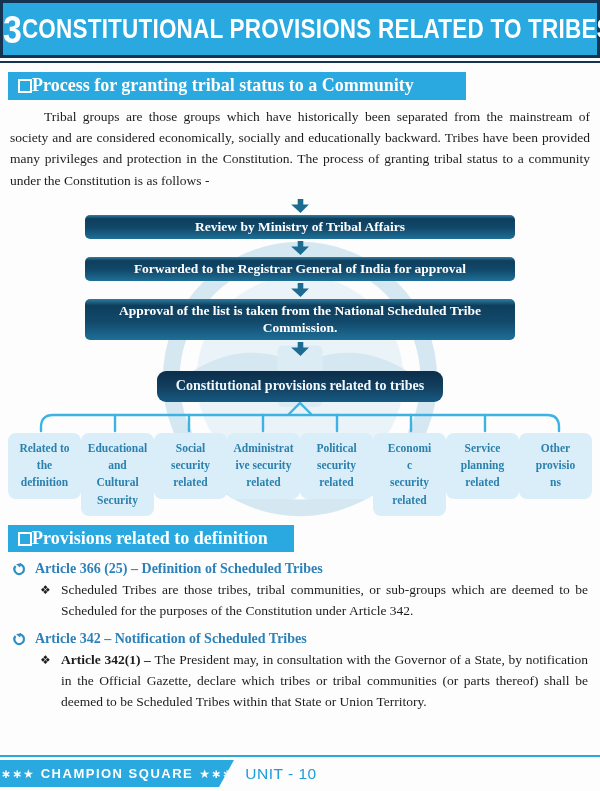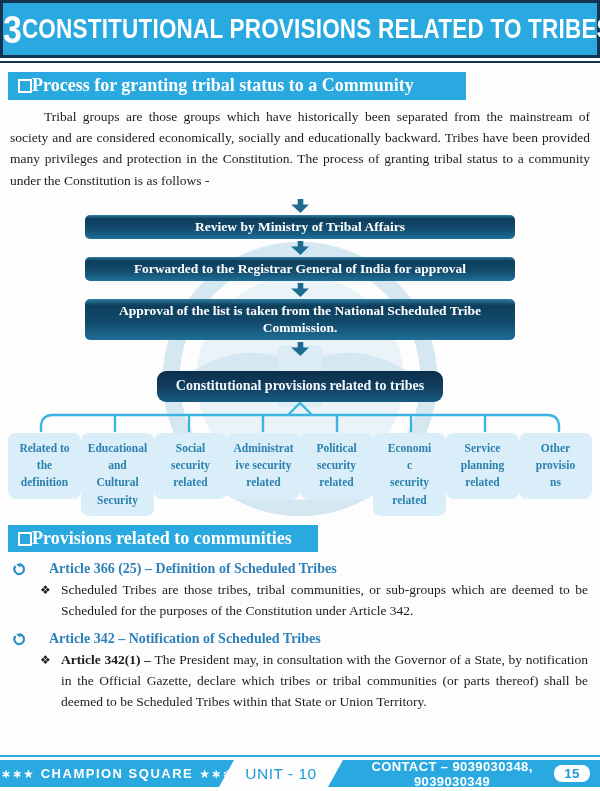--- a/index.html
+++ b/index.html
@@ -61,21 +61,21 @@
     width:584px;margin:0 auto;display:grid;grid-template-columns:repeat(8,1fr);
     gap:0;align-items:start;
   }
   .leaf{
     background:#d9eef9;border-radius:8px;color:#2b80ad;font-weight:bold;
     font-size:11.5px;line-height:1.5;text-align:center;padding:7px 2px;
     white-space:pre-line;
   }
   
   .article-head{
-    display:flex;align-items:center;gap:23px;margin:9px 0 0 12px;
+    display:flex;align-items:center;gap:9px;margin:9px 0 0 12px;
     color:#2d80b8;font-weight:bold;font-size:14px;
   }
   .article-bullet{
     position:relative;margin:3px 12px 0 40px;padding-left:21px;
     text-align:justify;font-size:13.5px;line-height:1.55;
   }
   .diamond{
     position:absolute;left:0;top:1px;font-family:"DejaVu Sans",sans-serif;
     font-size:12px;color:#1d1d1d;
   }
@@ -209,21 +209,21 @@
 related</div>
         <div class="leaf">Other
 provisio
 ns</div>
       </div>
     </div>
   </div>
 
   <div class="banner b2">
     <span class="sq-icon"></span>
-    <span>Provisions related to communities</span>
+    <span>Provisions related to definition</span>
   </div>
 
   <div class="article-head">
     <svg width="14" height="13" viewBox="0 0 16 15">
       <path d="M4 3.4 A5.6 5.6 0 1 0 9 1.6" fill="none" stroke="#2d8fc4" stroke-width="2.6"></path>
       <path d="M10.6 0 L4.6 1.4 L9.2 5.2 Z" fill="#2d8fc4"></path>
     </svg>
     <span>Article 366 (25) – Definition of Scheduled Tribes</span>
   </div>
   <p class="article-bullet">
@@ -242,20 +242,16 @@
   </p>
 
   <footer class="footer">
     <div class="footer-row">
       <div class="f-brand">
         <span class="stars">∗∗★</span>
         <span>CHAMPION SQUARE</span>
         <span class="stars">★∗∗</span>
       </div>
       <div class="f-unit">UNIT - 10</div>
-      <div class="f-contact">
-        <span class="contact-text">CONTACT – 9039030348, 9039030349</span>
-        <span class="page-chip">15</span>
-      </div>
     </div>
   </footer>
 
 </div>
 
 </body></html>

